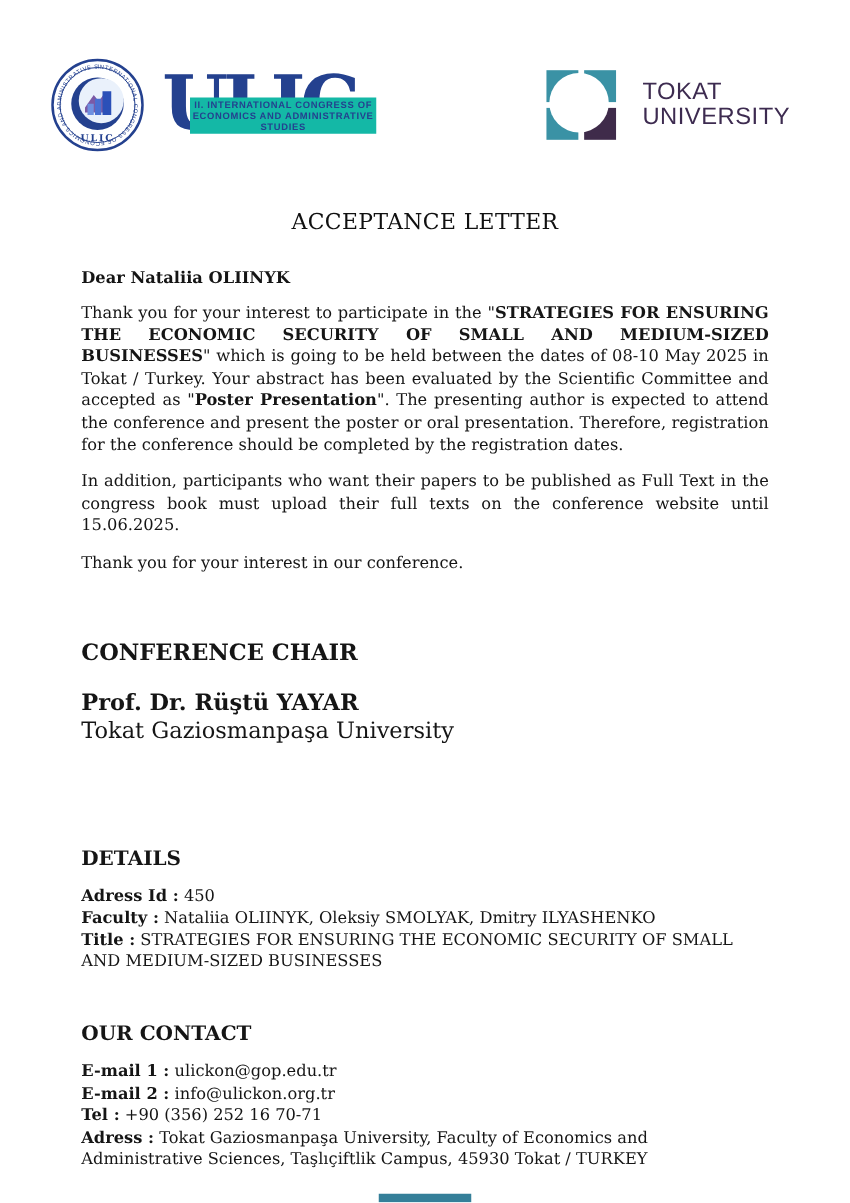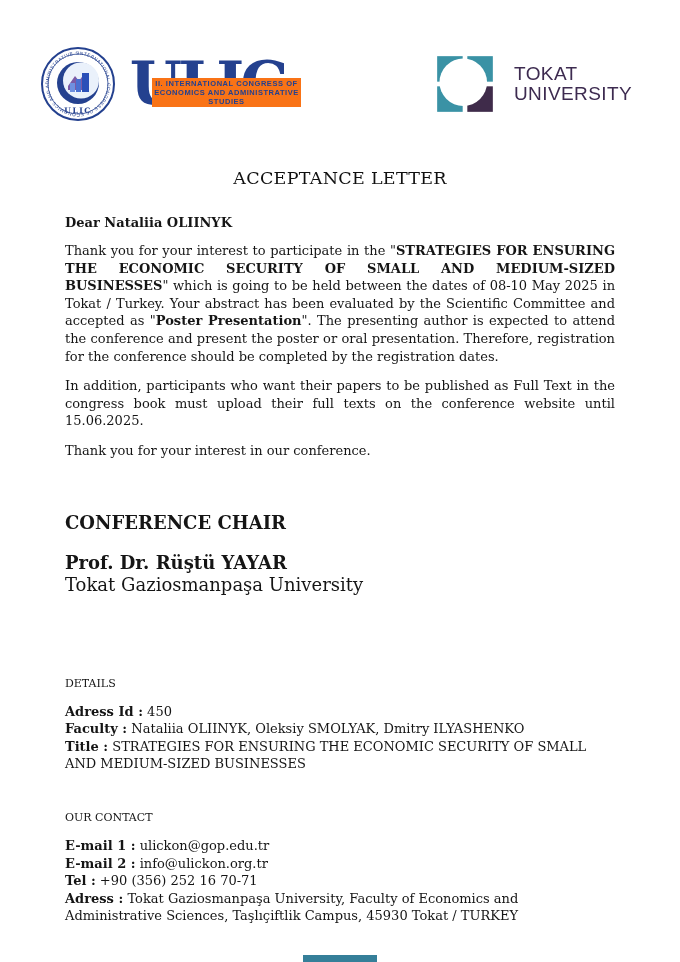--- a/index.html
+++ b/index.html
@@ -12,21 +12,21 @@
   
   .header { display:flex; justify-content:space-between; align-items:center;
             padding:46px 48px 0 40px; }
   .ulic-logo { display:flex; align-items:center; gap:3px; }
   .ulic-wordmark { position:relative; width:172px; height:64px; margin-left:2px; }
   .ulic-big {
     font-family:"DejaVu Serif", serif; font-weight:bold; font-size:60px;
     line-height:62px; letter-spacing:-4px; color:#24418f; text-align:center;
   }
   .ulic-caption {
-    position:absolute; left:-14px; right:-8px; top:26px; background:#f97316;
+    position:absolute; left:-14px; right:-8px; top:26px; background:#14b8a6;
     padding:1px 0 1px 0; text-align:center;
     font-family:"Liberation Sans", sans-serif; font-weight:bold;
     font-size:7.5px; line-height:9px; letter-spacing:0.55px; color:#24418f;margin-left:45px;
   }
   
   .tokat-logo { display:flex; align-items:center; gap:20px; }
   .tokat-text {
     font-family:"Liberation Sans", sans-serif; font-weight:500;
     font-size:19px; line-height:20.5px; letter-spacing:0.4px; color:#3d2b50;
   }
@@ -34,21 +34,21 @@
   .title { text-align:center; margin-top:46px; font-size:17.5px; font-weight:normal;
            letter-spacing:0.3px; color:#101010; }
   .content { margin:0 65px; }
   .salutation { margin-top:27px; font-weight:bold; font-size:13px; }
   .para { margin-top:12px; font-size:13px; line-height:17.6px; text-align:justify; }
   .para b { font-weight:bold; }
   .chair-block { text-align:left; margin-top:52px; font-size:18px; }
   .chair-heading { font-weight:bold; }
   .chair-name { font-weight:bold; margin-top:19px; }
   .chair-affiliation { margin-top:1px; }
-  .section-heading { font-weight:normal; font-size:11px; }
+  .section-heading { font-weight:bold; font-size:16px; }
   .details-block { margin-top:82px; }
   .kv-lines { margin-top:13px; font-size:13px; line-height:17.6px; }
   .kv-lines .lbl { font-weight:bold; }
   .contact-block { margin-top:38px; }
   
   .footer-bar { position:absolute; bottom:0; left:50%; transform:translateX(-50%);
                 width:74px; height:7px; background:#357f99; }
 </style>
 </head>
 <body>

